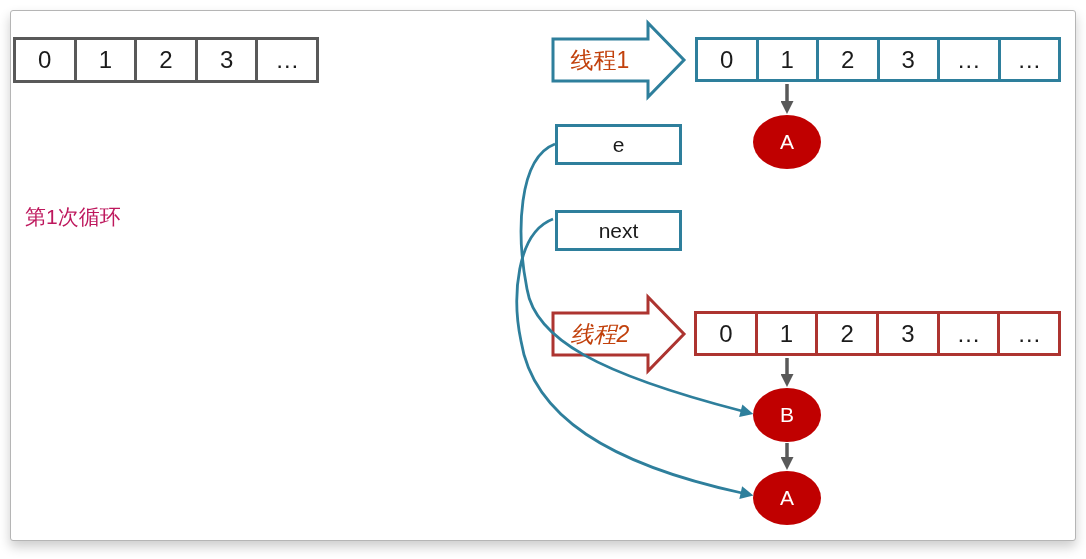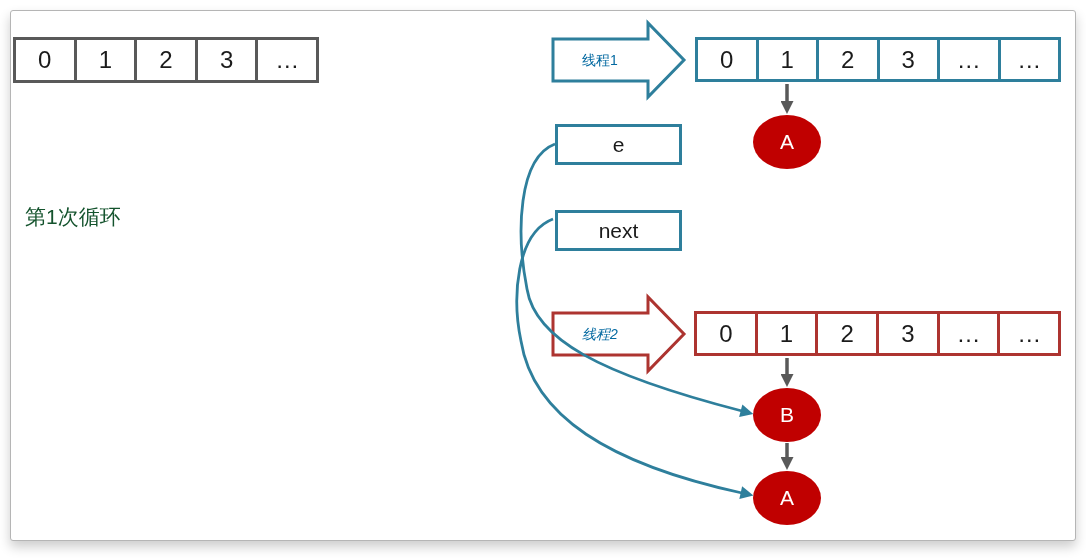--- a/index.html
+++ b/index.html
@@ -23,28 +23,28 @@
   .red-array{border-color:var(--red_outline,#AD3430);height:45px;}
   .red-array .cell{border-color:var(--red_outline,#AD3430);}
 
   
   .pbox{width:127px;height:41px;box-sizing:border-box;border:3px solid var(--teal,#2E7F9C);
         background:#fff;display:flex;align-items:center;justify-content:center;
         font-size:21px;color:#1b1b1b;}
 
   
   .thread-label{width:92px;height:26px;line-height:26px;text-align:center;
-                font-size:14px;color:#0369a1;}
+                font-size:23px;color:#c2410c;}
 
   
   .node{width:68px;height:54px;border-radius:50%;background:var(--node_fill,#C00000);
         display:flex;align-items:center;justify-content:center;
         color:#fff;font-size:21px;}
 
-  .caption{font-size:21px;color:#14532d;}
+  .caption{font-size:21px;color:#be185d;}
 </style>
 </head>
 <body>
 
 <div class="slide">
 
   <svg class="layer base" viewBox="0 0 1066 531">
     <defs>
       <marker id="ah-gray" viewBox="0 0 10 10" refX="1.5" refY="5" markerUnits="userSpaceOnUse" markerWidth="13" markerHeight="13" orient="auto">
         <path d="M0,0 L10,5 L0,10 z" fill="#595959"></path>

